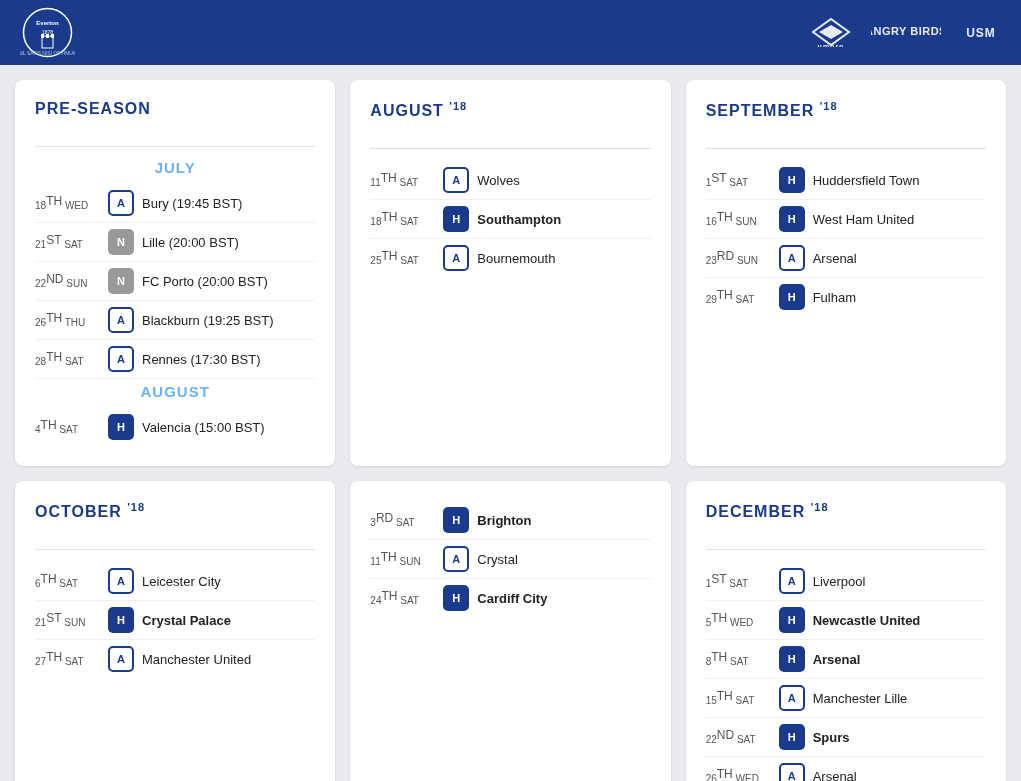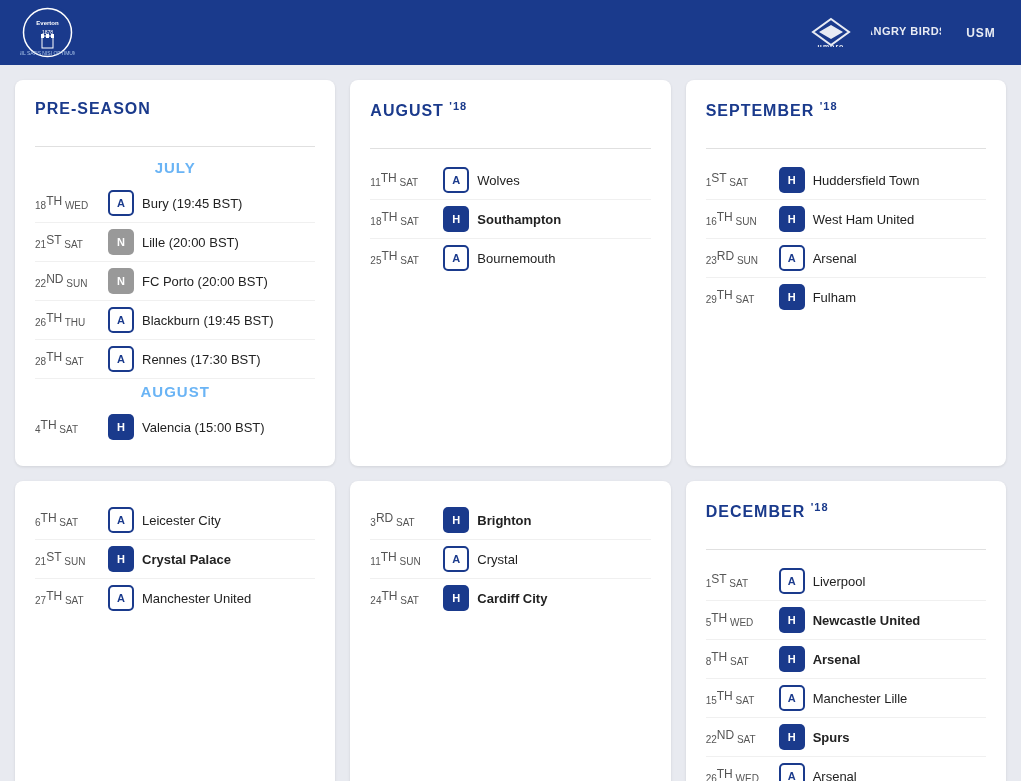--- a/index.html
+++ b/index.html
@@ -197,21 +197,21 @@
         <div class="opponent">Lille (20:00 BST)</div>
       </div>
       <div class="fixture-row">
         <div class="date-col">22<sup>ND</sup> SUN</div>
         <div class="venue-badge venue-N">N</div>
         <div class="opponent">FC Porto (20:00 BST)</div>
       </div>
       <div class="fixture-row">
         <div class="date-col">26<sup>TH</sup> THU</div>
         <div class="venue-badge venue-A">A</div>
-        <div class="opponent">Blackburn (19:45 BST)</div>
+        <div class="opponent">Blackburn (19:25 BST)</div>
       </div>
       <div class="fixture-row">
         <div class="date-col">28<sup>TH</sup> SAT</div>
         <div class="venue-badge venue-A">A</div>
         <div class="opponent">Rennes (17:30 BST)</div>
       </div>
       <div class="section-label">AUGUST</div>
       <div class="fixture-row">
         <div class="date-col">4<sup>TH</sup> SAT</div>
         <div class="venue-badge venue-H">H</div>
@@ -253,20 +253,21 @@
         <div class="venue-badge venue-A">A</div>
         <div class="opponent">Arsenal</div>
       </div>
       <div class="fixture-row">
         <div class="date-col">29<sup>TH</sup> SAT</div>
         <div class="venue-badge venue-H">H</div>
         <div class="opponent">Fulham</div>
       </div>
     </div>
     <div class="card">
+      <div class="card-title">OCTOBER <span class="year-sup">'18</span></div>
       <div class="fixture-row">
         <div class="date-col">6<sup>TH</sup> SAT</div>
         <div class="venue-badge venue-A">A</div>
         <div class="opponent">Leicester City</div>
       </div>
       <div class="fixture-row">
         <div class="date-col">21<sup>ST</sup> SUN</div>
         <div class="venue-badge venue-H">H</div>
         <div class="opponent bold">Crystal Palace</div>
       </div>

